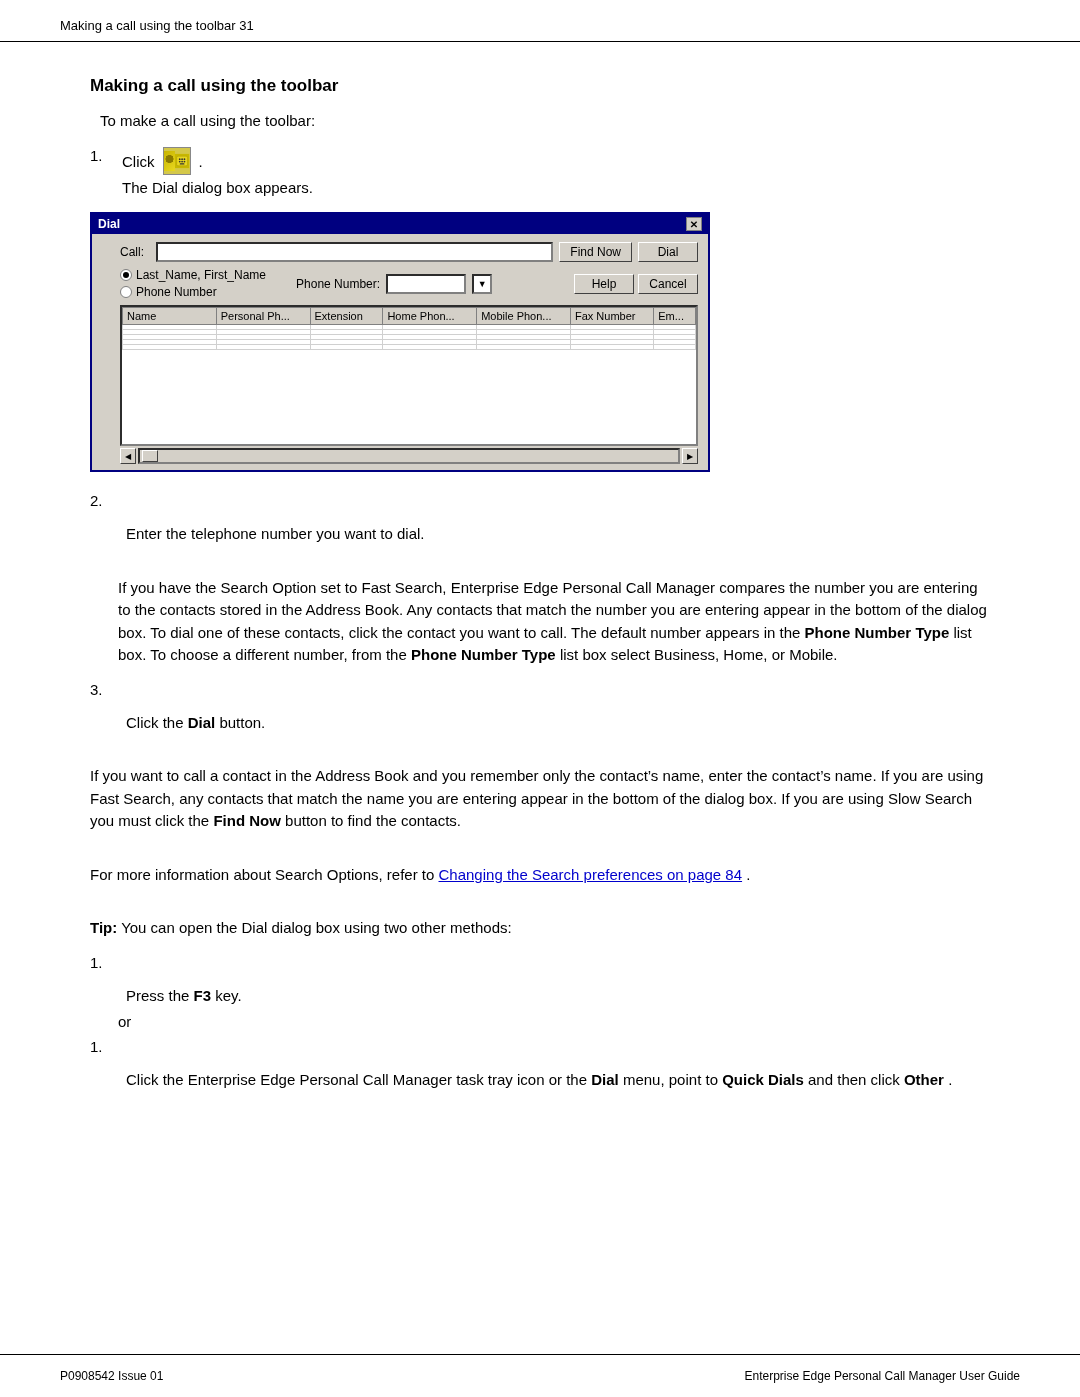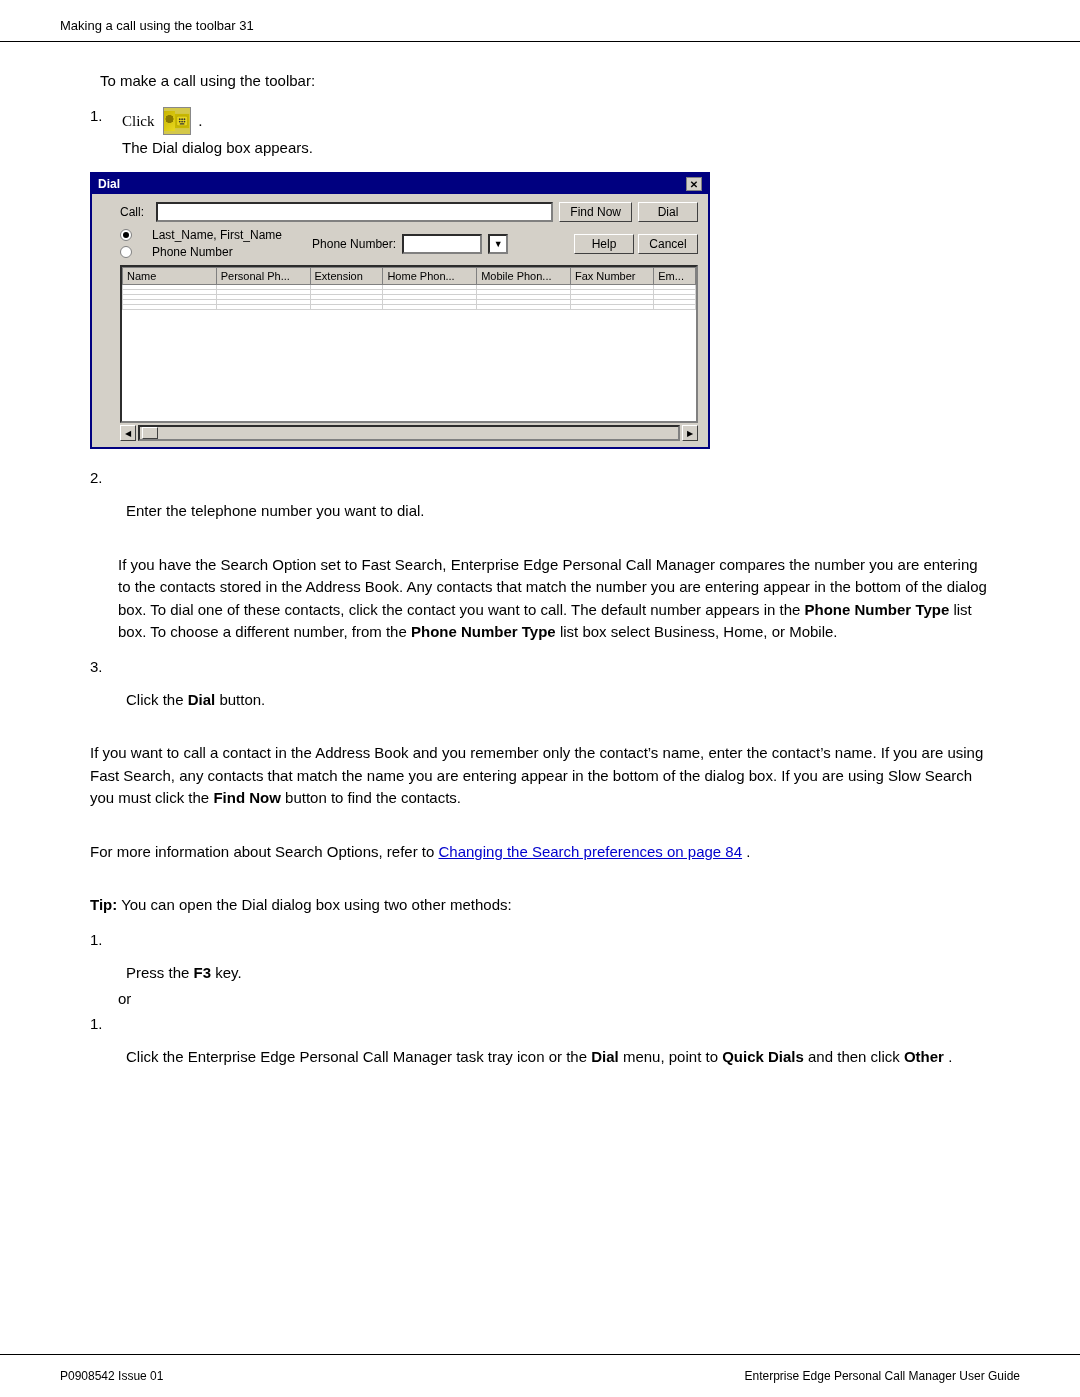--- a/index.html
+++ b/index.html
@@ -84,21 +84,20 @@
       font-size: 15px;
       flex: 1;
     }
 
     
     .step1-line {
       display: flex;
       align-items: center;
       gap: 8px;
       margin-bottom: 4px;
-      font-family: Liberation Serif, serif;
     }
 
     .toolbar-icon {
       width: 28px;
       height: 28px;
       border: 1px solid #888;
       background: #d4c84a;
       display: inline-flex;
       align-items: center;
       justify-content: center;
@@ -215,21 +214,21 @@
 
     .radio-group {
       display: flex;
       flex-direction: column;
       gap: 3px;
     }
 
     .radio-item {
       display: flex;
       align-items: center;
-      gap: 20px;
+      gap: 4px;
       font-size: 12px;
     }
 
     .radio-circle {
       width: 12px;
       height: 12px;
       border-radius: 50%;
       border: 1px solid #808080;
       background: #fff;
       display: inline-flex;
@@ -270,21 +269,21 @@
       align-items: center;
       justify-content: center;
       font-size: 9px;
     }
 
     
     .dialog-table-wrapper {
       border: 2px inset #808080;
       background: #fff;
       overflow: hidden;
-      height: 158px;
+      height: 141px;
     }
 
     .dialog-table {
       width: 100%;
       border-collapse: collapse;
       font-size: 11px;
     }
 
     .dialog-table th {
       background: #d4d0c8;
@@ -390,20 +389,21 @@
 <body>
 
 <div class="page-container">
 
   <div class="page-header">
     <span class="page-header-text">Making a call using the toolbar   31</span>
   </div>
 
   <div class="content">
 
+    <h1 class="section-title">Making a call using the toolbar</h1>
 
     <p class="intro-text">To make a call using the toolbar:</p>
 
     <ol class="numbered-list">
       <li>
         <span class="list-num">1.</span>
         <div class="list-content">
           <div class="step1-line">
             <span>Click</span>
 

